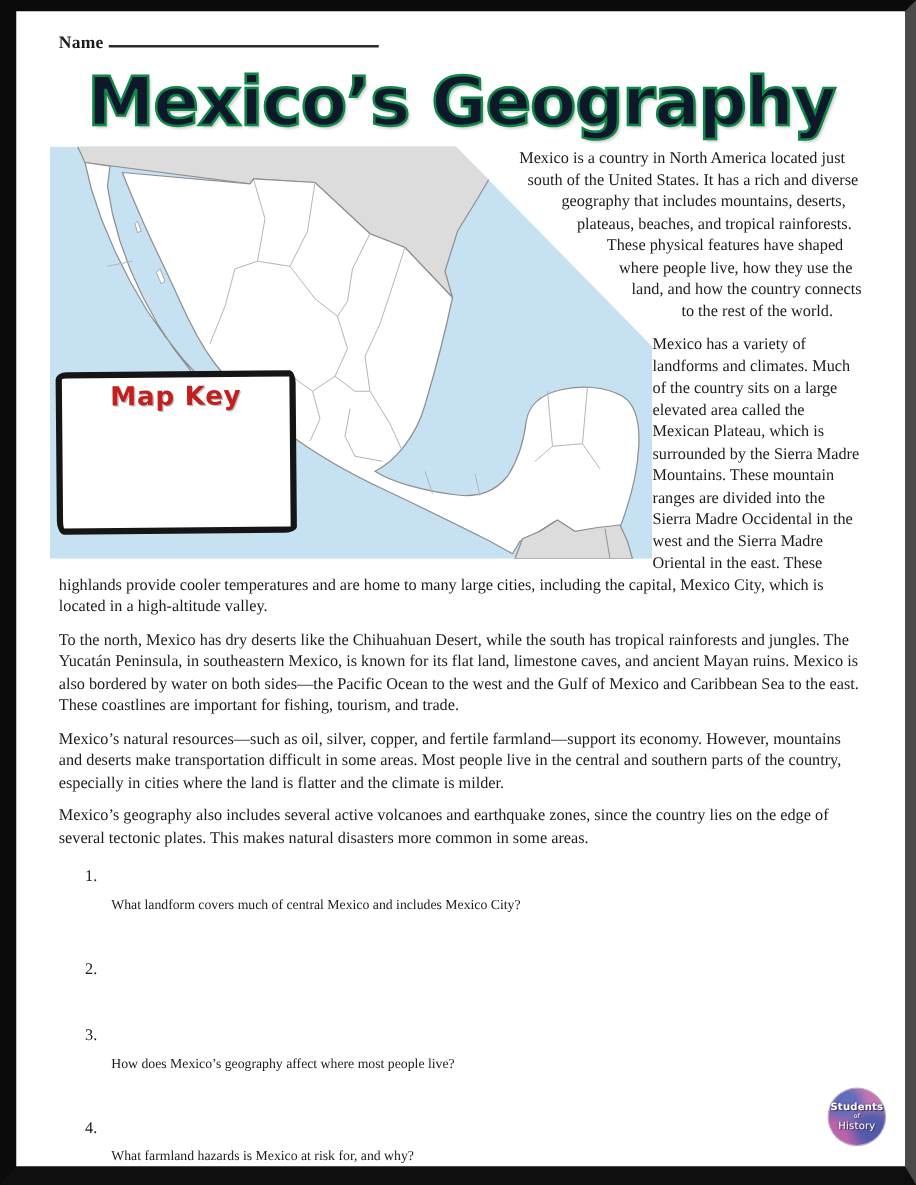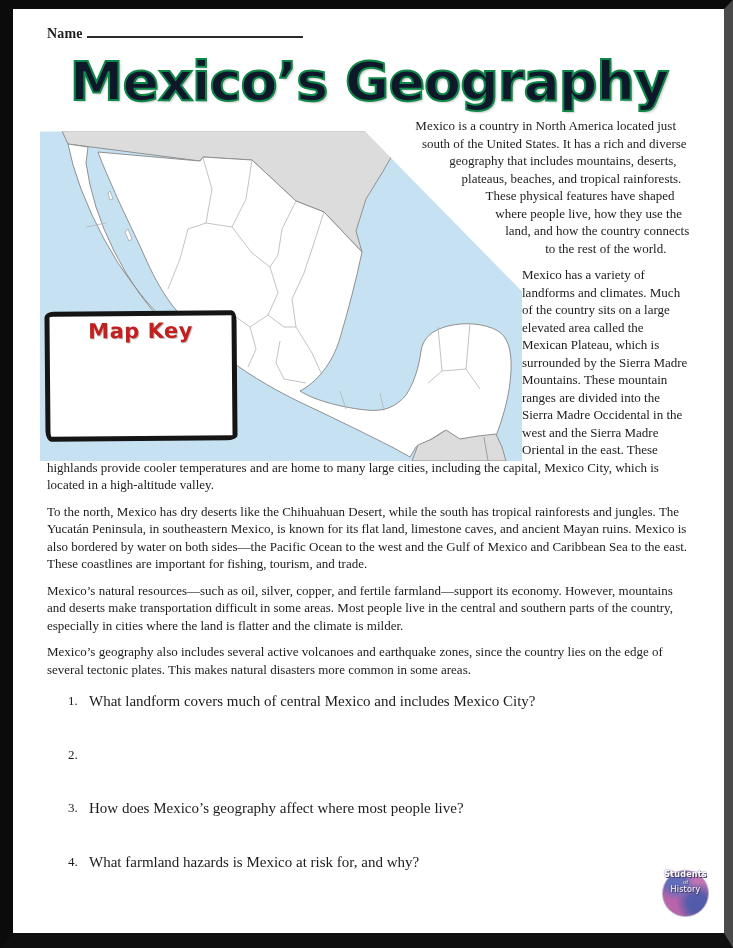--- a/index.html
+++ b/index.html
@@ -37,21 +37,21 @@
     text-shadow:2px 2px 2px rgba(0,0,0,.18);
     line-height:1.1;
   }
   
   .article{font-size:13px;line-height:17.5px;}
   .article p{margin:0 0 9px 0;}
   .p-intro{text-align:center;}
   .map-float{
     float:left;
     width:482px;height:330px;
-    margin:14px 0 6px -7px;
+    margin:0 0 6px -7px;
     position:relative;
     shape-outside:polygon(0 0, 325px 0, 482px 160px, 482px 330px, 0 330px);
     shape-margin:8px;
   }
   .map-clip{
     position:absolute;inset:0;
     clip-path:polygon(0 0, 325px 0, 482px 160px, 482px 330px, 0 330px);
   }
   .map-clip svg{display:block;width:482px;height:330px;}
   
@@ -70,33 +70,33 @@
     font-weight:bold;
     font-size:21px;
     letter-spacing:.5px;
     color:#c41f1f;
     text-shadow:1px 1px 0 rgba(0,0,0,.25);
   }
   
   .questions{margin-top:15px;}
   .question{display:flex;margin:0 0 37px 21px;}
   .q-number{width:21px;flex:0 0 21px;font-size:13px;}
-  .q-text{font-size:15px;}
+  .q-text{font-size:11px;margin-top:25px;}
   
   .logo{
     position:absolute;left:650px;top:862px;
     width:45px;height:45px;border-radius:50%;
     background:
       radial-gradient(circle at 30% 25%, rgba(90,110,190,.9) 0 18%, rgba(90,110,190,0) 40%),
       radial-gradient(circle at 75% 70%, rgba(70,90,170,.85) 0 20%, rgba(70,90,170,0) 45%),
       radial-gradient(circle at 70% 20%, rgba(200,120,180,.9) 0 22%, rgba(200,120,180,0) 50%),
       radial-gradient(circle at 25% 75%, rgba(190,100,170,.9) 0 22%, rgba(190,100,170,0) 50%),
       #8f5f9e;
     box-shadow:0 0 0 1px rgba(120,90,150,.5);
-    display:flex;flex-direction:column;align-items:center;justify-content:flex-start;
+    display:flex;flex-direction:column;align-items:center;justify-content:center;
     font-family:"DejaVu Sans", sans-serif;color:#fff;
     text-shadow:0 0 2px #4a3a6a, 1px 1px 0 #4a3a6a;
     line-height:1;
   }
   .logo-top{font-size:8px;font-weight:bold;letter-spacing:.2px;}
   .logo-mid{font-size:5px;margin:1px 0;}
   .logo-bottom{font-size:8px;font-weight:normal;letter-spacing:.2px;}
 </style>
 </head>
 <body>

